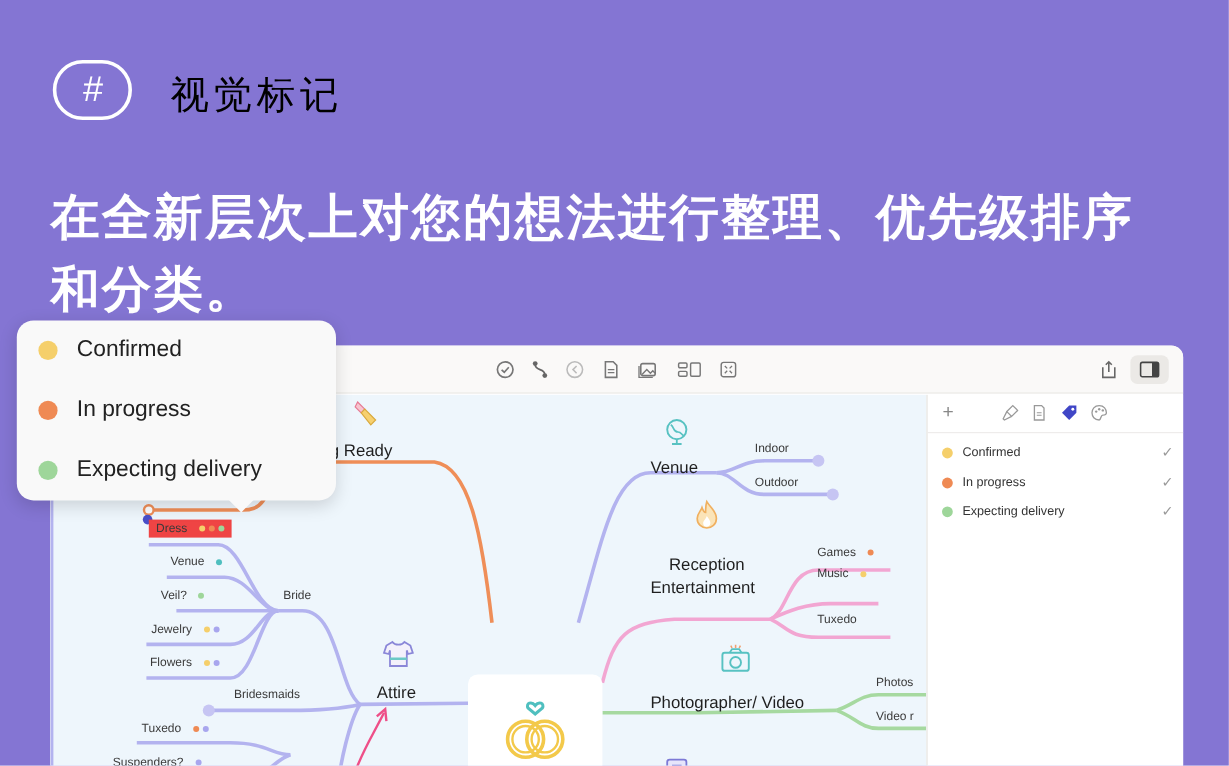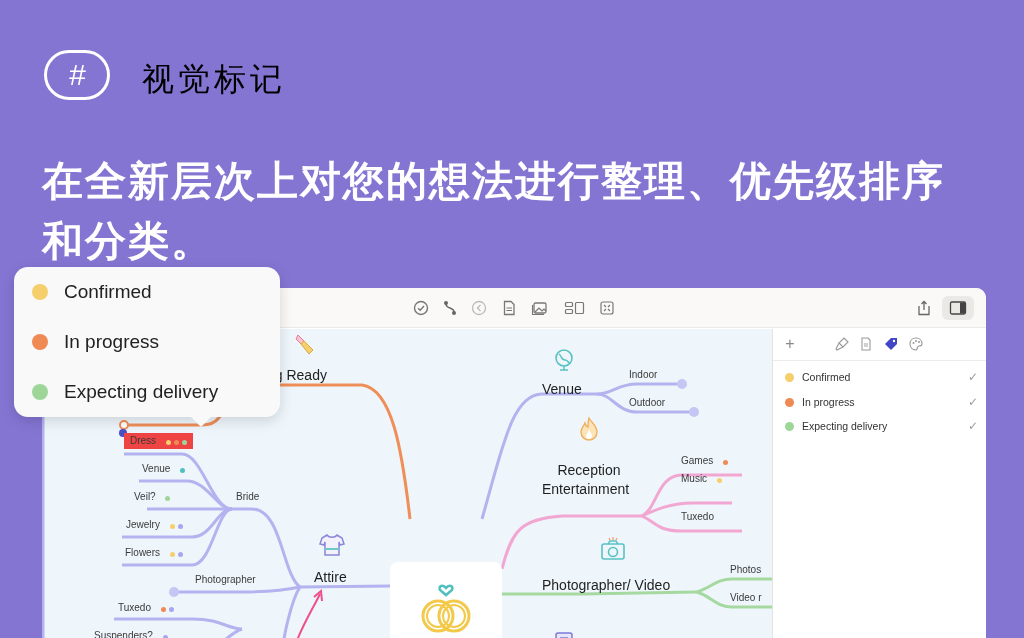--- a/index.html
+++ b/index.html
@@ -206,21 +206,21 @@
       <span class="dots"><span class="dot" style="background:#f5cf6b"></span></span>
     </div>
     <div class="node" style="left:639px;top:182px">Tuxedo</div>
 
     <div class="node main" style="left:500px;top:248px">Photographer/  Video</div>
     <div class="node" style="left:688px;top:235px">Photos</div>
     <div class="node" style="left:688px;top:263px">Video r</div>
 
     <div class="node main" style="left:272px;top:240px">Attire</div>
     <div class="node" style="left:194px;top:162px">Bride</div>
-    <div class="node" style="left:153px;top:245px">Photographer</div>
+    <div class="node" style="left:153px;top:245px">Bridesmaids</div>
 
     <div class="node selected" style="left:82px;top:104px">
       <span>Dress</span>
       <span class="dots">
         <span class="dot" style="background:#f5cf6b"></span><span class="dot" style="background:#ef8a54"></span><span class="dot" style="background:#9ed69a"></span>
       </span>
     </div>
     <div class="node" style="left:100px;top:134px">
       <span>Venue</span>
       <span class="dots"><span class="dot" style="background:#4fbfbf"></span></span>

